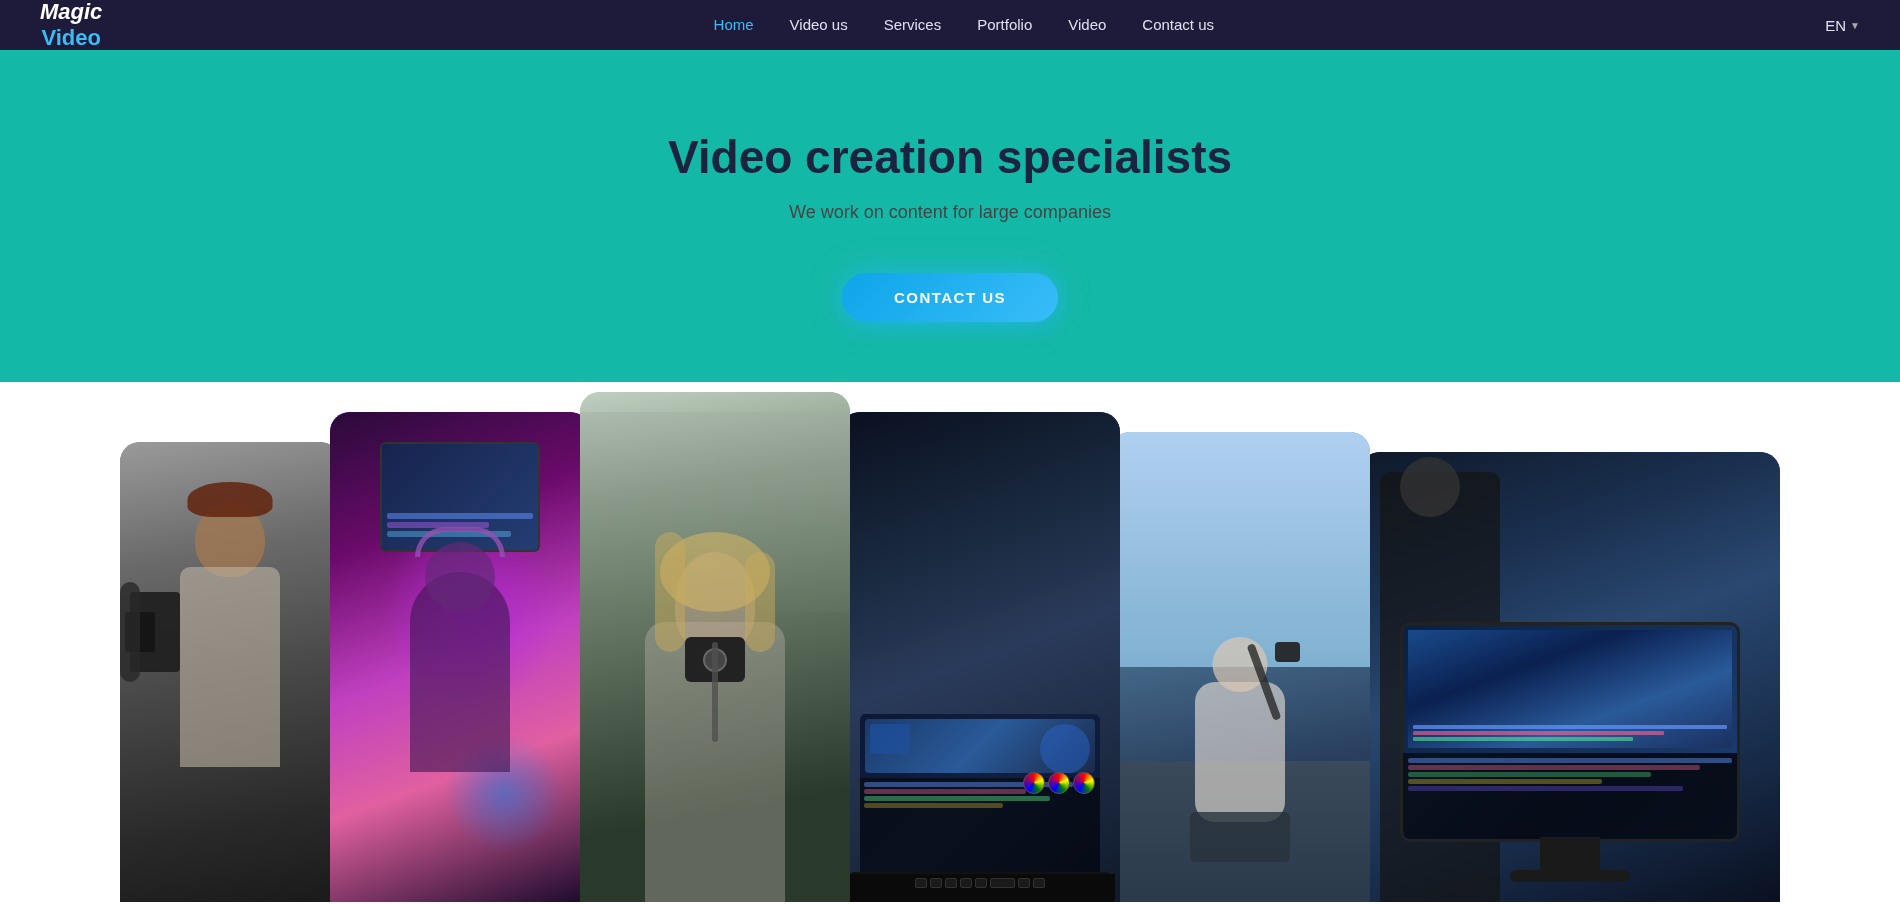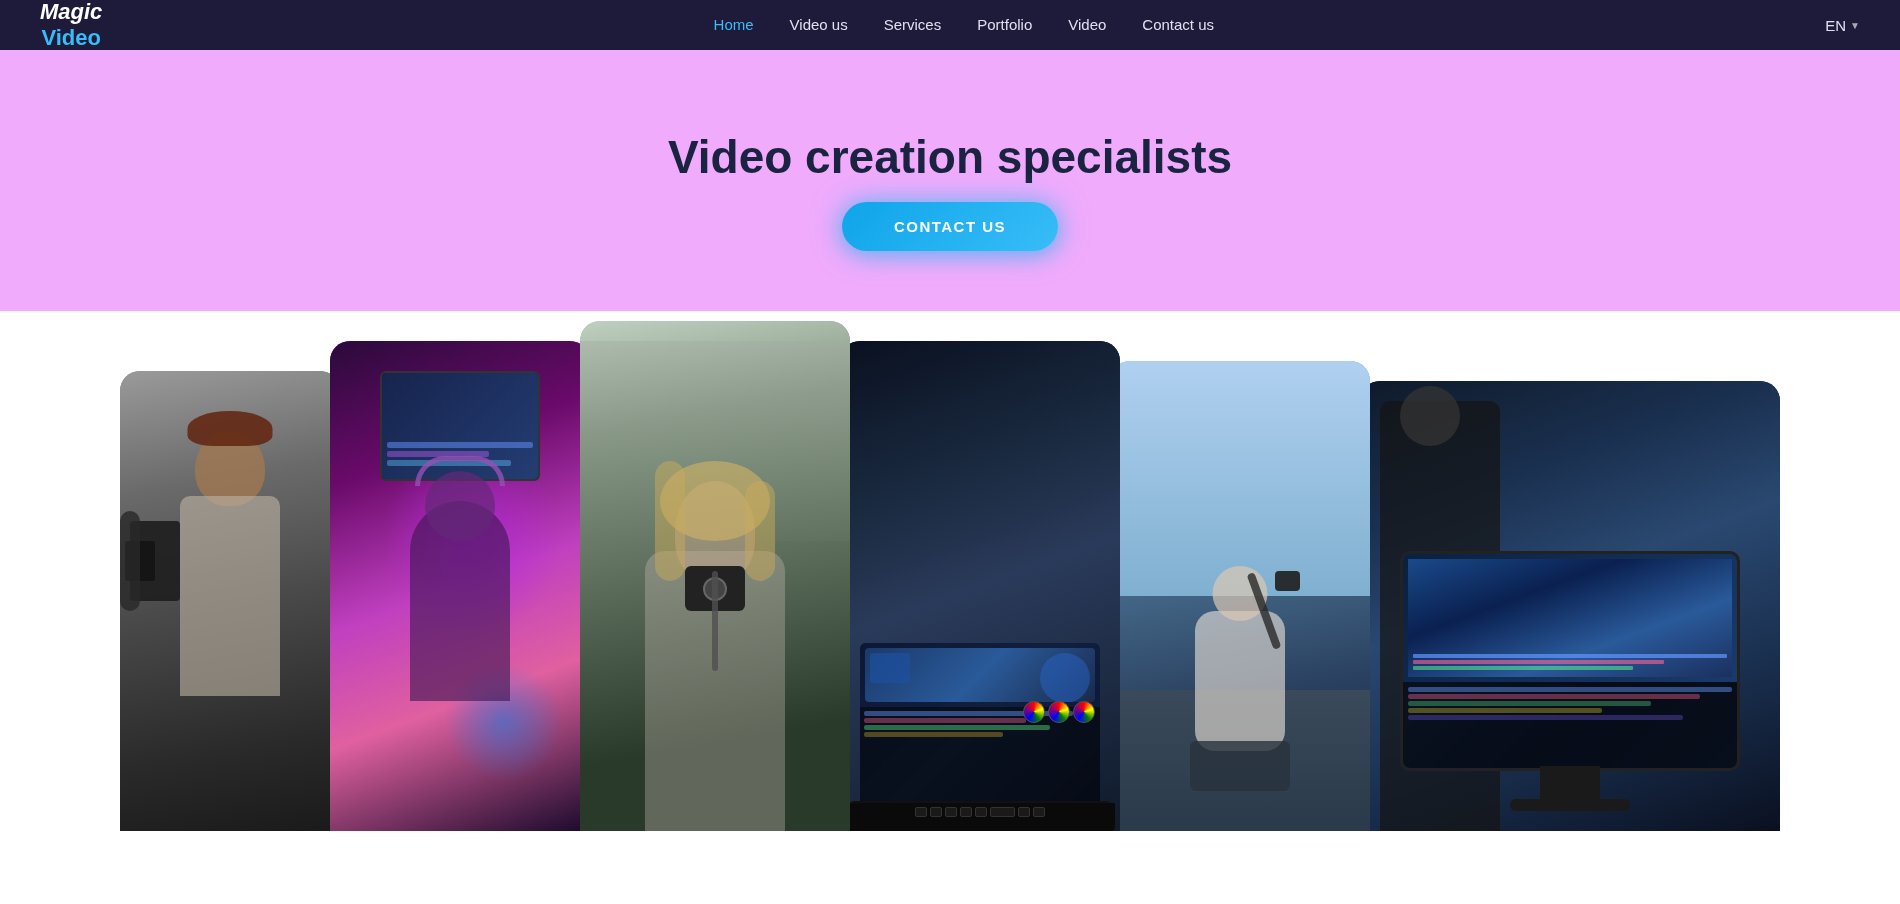--- a/index.html
+++ b/index.html
@@ -62,21 +62,21 @@
       cursor: pointer;
     }
     .nav-lang .chevron {
       font-size: 10px;
       color: #aaa;
     }
 
     
     .hero {
       margin-top: 50px;
-      background: #f0abfc;
+      background: #14b8a6;
       text-align: center;
       padding: 80px 20px 60px;
     }
     .hero-title {
       font-size: 46px;
       font-weight: 800;
       color: #1a2340;
       margin-bottom: 18px;
     }
     .hero-subtitle {
@@ -335,20 +335,21 @@
     <li><a href="#">Contact us</a></li>
   </ul>
   <div class="nav-lang">
     <span>EN</span>
     <span class="chevron">▼</span>
   </div>
 </nav>
 
 <section class="hero">
   <h1 class="hero-title">Video creation specialists</h1>
+  <p class="hero-subtitle">We work on content for large companies</p>
   <button class="cta-btn">CONTACT US</button>
 </section>
 
 <section class="gallery">
 
   <div class="gallery-card photo-1">
     <div class="gallery-card-inner">
 
       <div style="position:absolute;top:0;left:0;right:0;bottom:0;background:linear-gradient(170deg,#9a9a9a 0%,#6a6a6a 25%,#4a4a4a 50%,#2a2a2a 80%,#1a1a1a 100%);"></div>
 

